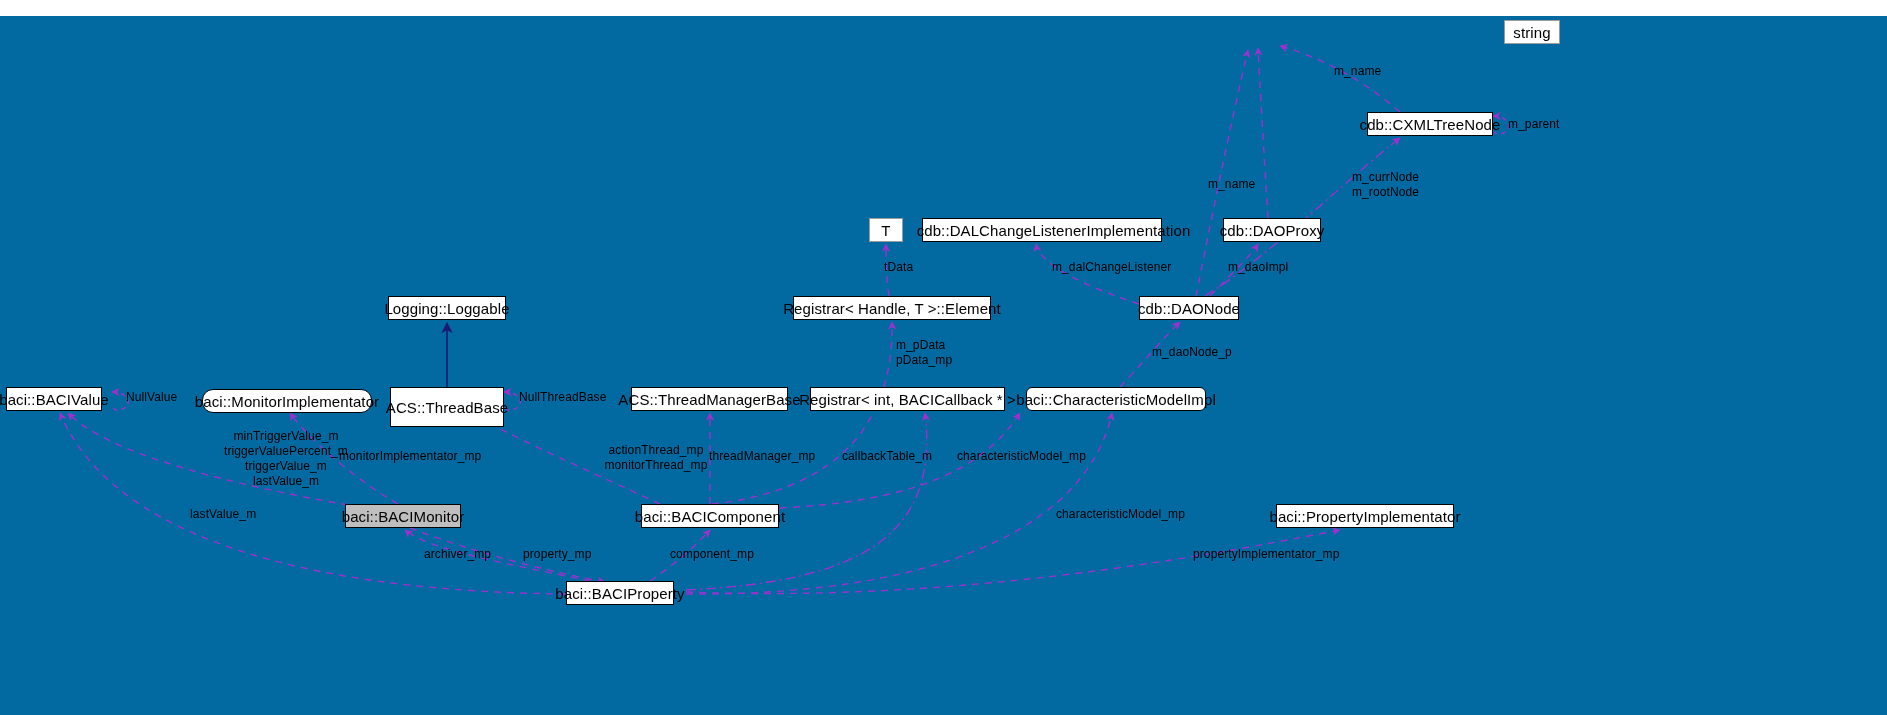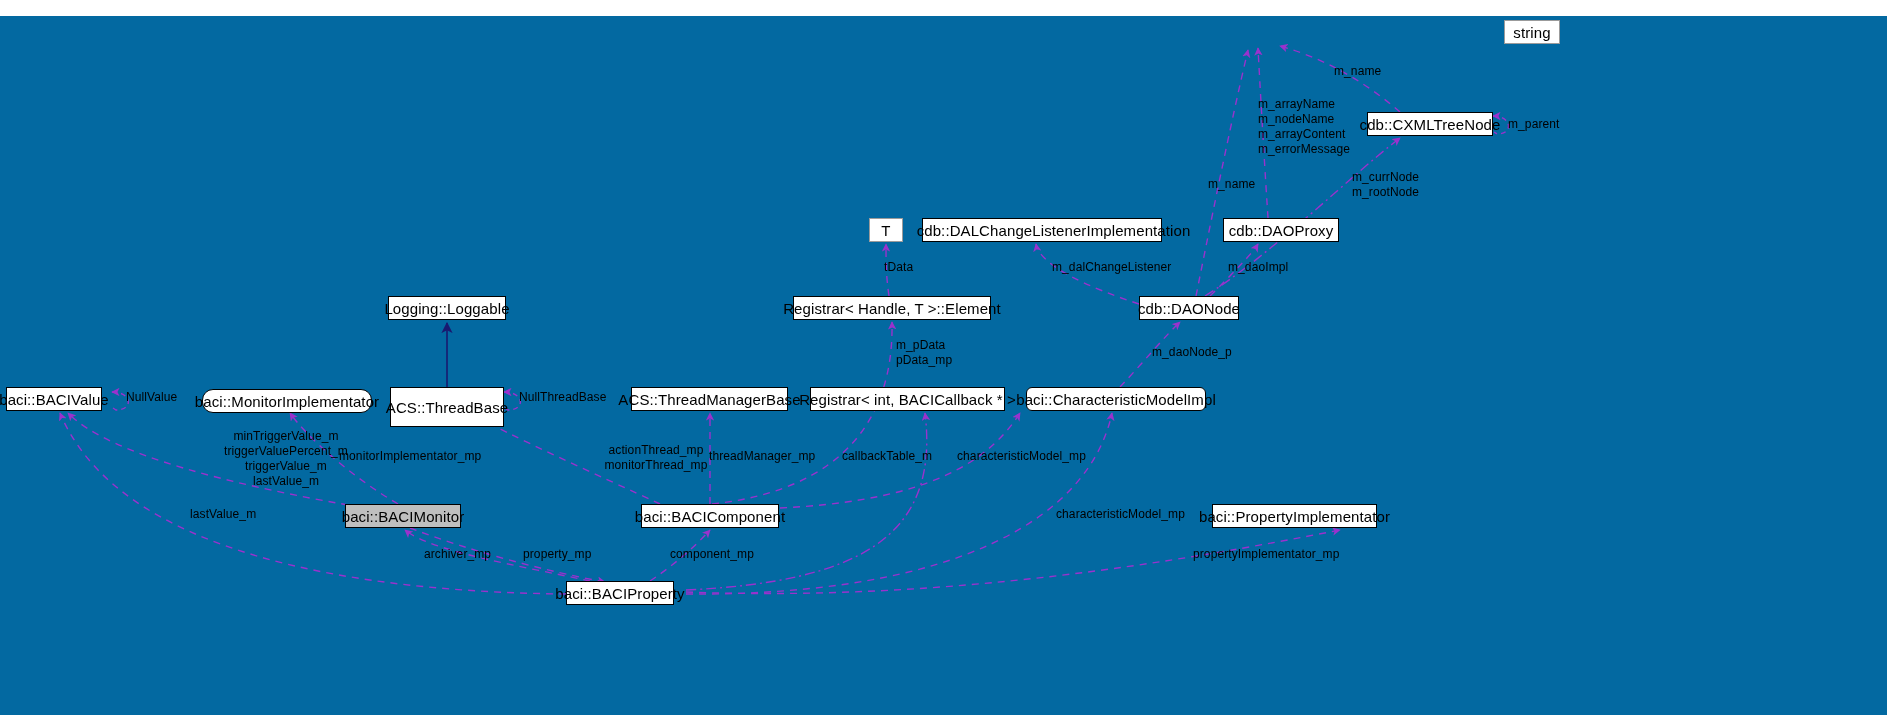--- a/index.html
+++ b/index.html
@@ -128,41 +128,37 @@
     <g stroke="#191970" stroke-width="1.6" fill="none">
 
       <path d="M 447 371 L 447 307" marker-end="url(#ah-inh)"></path>
     </g>
   </svg>
 
   <div class="node soft" style="left:1504px;top:4px;width:56px;height:24px;">string</div>
   <div class="node" style="left:1367px;top:96px;width:126px;height:24px;">cdb::CXMLTreeNode</div>
   <div class="node soft" style="left:869px;top:202px;width:34px;height:24px;">T</div>
   <div class="node" style="left:922px;top:202px;width:240px;height:24px;padding-left:23px;">cdb::DALChangeListenerImplementation</div>
-  <div class="node" style="left:1223px;top:202px;width:116px;height:24px;">cdb::DAOProxy</div>
+  <div class="node" style="left:1223px;top:202px;width:98px;height:24px;">cdb::DAOProxy</div>
   <div class="node" style="left:388px;top:280px;width:118px;height:24px;">Logging::Loggable</div>
   <div class="node" style="left:793px;top:280px;width:198px;height:24px;">Registrar&lt; Handle, T &gt;::Element</div>
   <div class="node" style="left:1139px;top:280px;width:100px;height:24px;">cdb::DAONode</div>
   <div class="node" style="left:6px;top:371px;width:96px;height:24px;">baci::BACIValue</div>
   <div class="node" style="left:202px;top:373px;width:170px;height:24px;border-radius:11px;">baci::MonitorImplementator</div>
   <div class="node" style="left:390px;top:371px;width:114px;height:40px;">ACS::ThreadBase</div>
   <div class="node" style="left:631px;top:371px;width:157px;height:24px;">ACS::ThreadManagerBase</div>
   <div class="node" style="left:810px;top:371px;width:195px;height:24px;">Registrar&lt; int, BACICallback * &gt;</div>
   <div class="node" style="left:1026px;top:371px;width:180px;height:24px;border-radius:6px;">baci::CharacteristicModelImpl</div>
   <div class="node highlight" style="left:345px;top:488px;width:116px;height:24px;">baci::BACIMonitor</div>
   <div class="node" style="left:641px;top:488px;width:138px;height:24px;">baci::BACIComponent</div>
-  <div class="node" style="left:1212px;top:488px;width:165px;height:24px;text-align:right;">baci::PropertyImplementator</div>
+  <div class="node" style="left:1276px;top:488px;width:178px;height:24px;text-align:right;">baci::PropertyImplementator</div>
   <div class="node" style="left:566px;top:565px;width:108px;height:24px;">baci::BACIProperty</div>
 
   <div class="edge-label l" style="left:1334px;top:48px;">m_name</div>
   <div class="edge-label l" style="left:1508px;top:101px;">m_parent</div>
-  <div class="edge-label l" style="left:1258px;top:81px;">m_arrayName
-m_nodeName
-m_arrayContent
-m_errorMessage</div>
   <div class="edge-label l" style="left:1352px;top:154px;">m_currNode
 m_rootNode</div>
   <div class="edge-label l" style="left:1208px;top:161px;">m_name</div>
   <div class="edge-label l" style="left:884px;top:244px;">tData</div>
   <div class="edge-label l" style="left:1052px;top:244px;">m_dalChangeListener</div>
   <div class="edge-label l" style="left:1228px;top:244px;">m_daoImpl</div>
   <div class="edge-label l" style="left:896px;top:322px;">m_pData
 pData_mp</div>
   <div class="edge-label l" style="left:1152px;top:329px;">m_daoNode_p</div>
   <div class="edge-label l" style="left:126px;top:374px;">NullValue</div>

